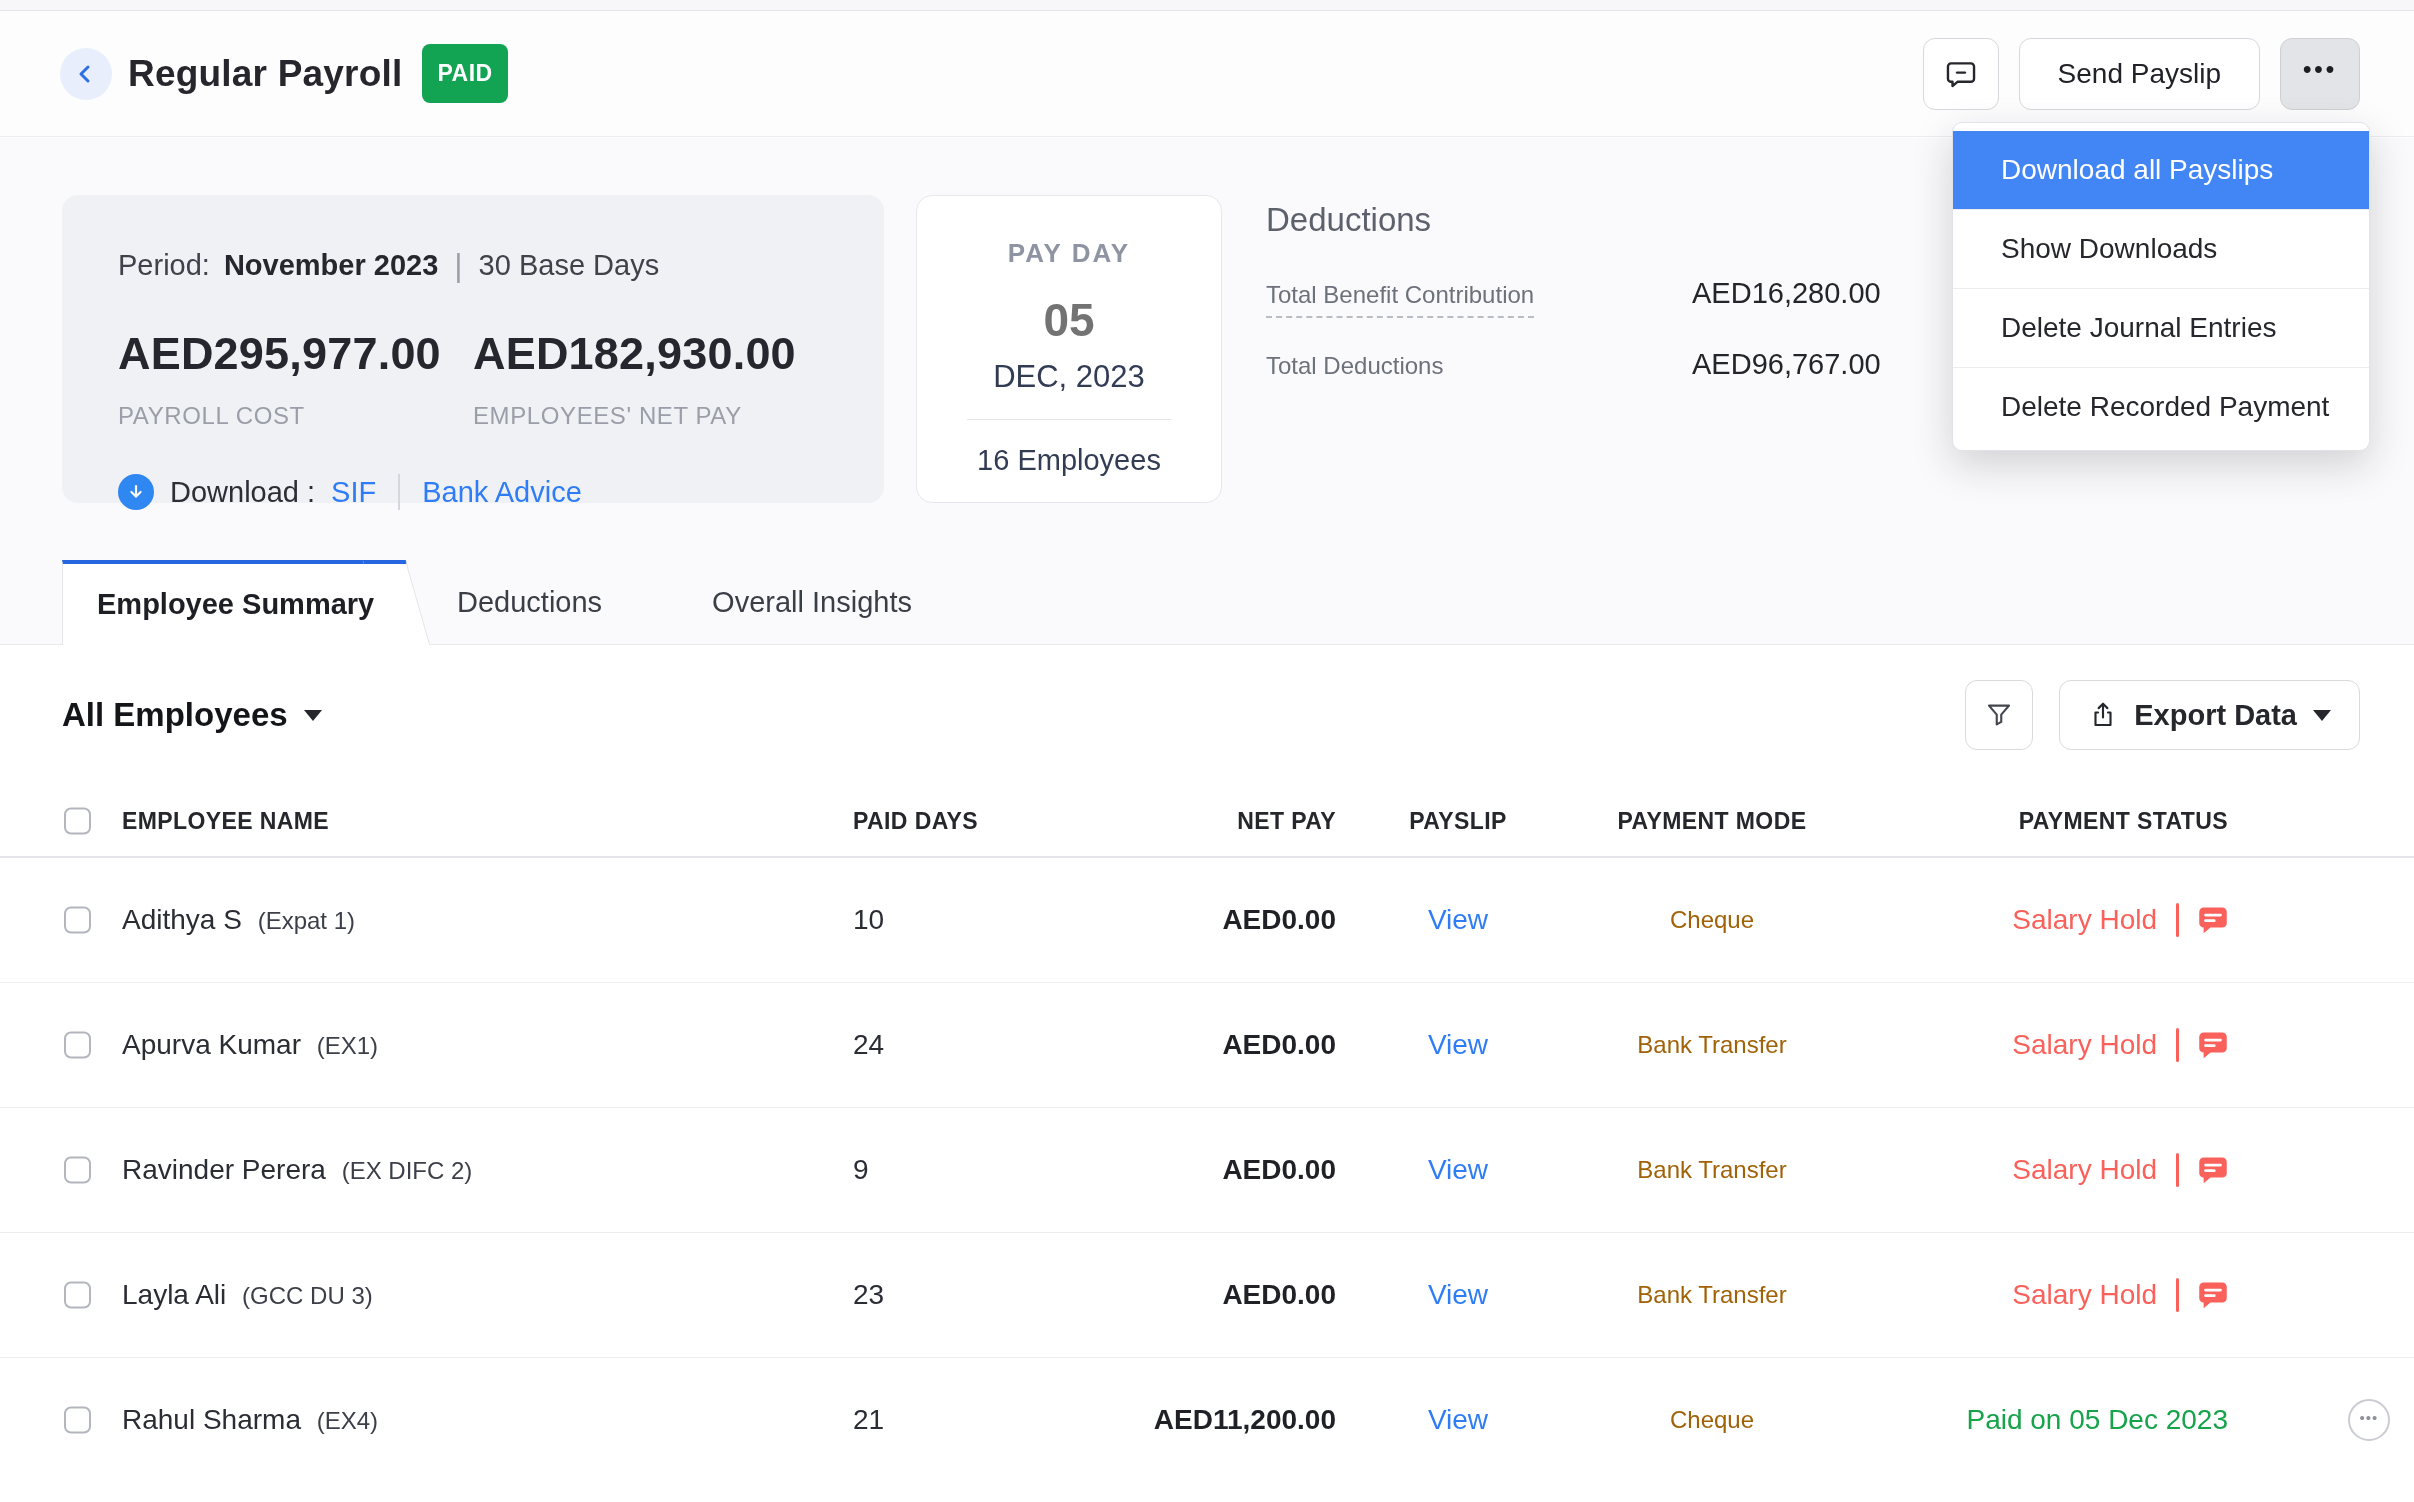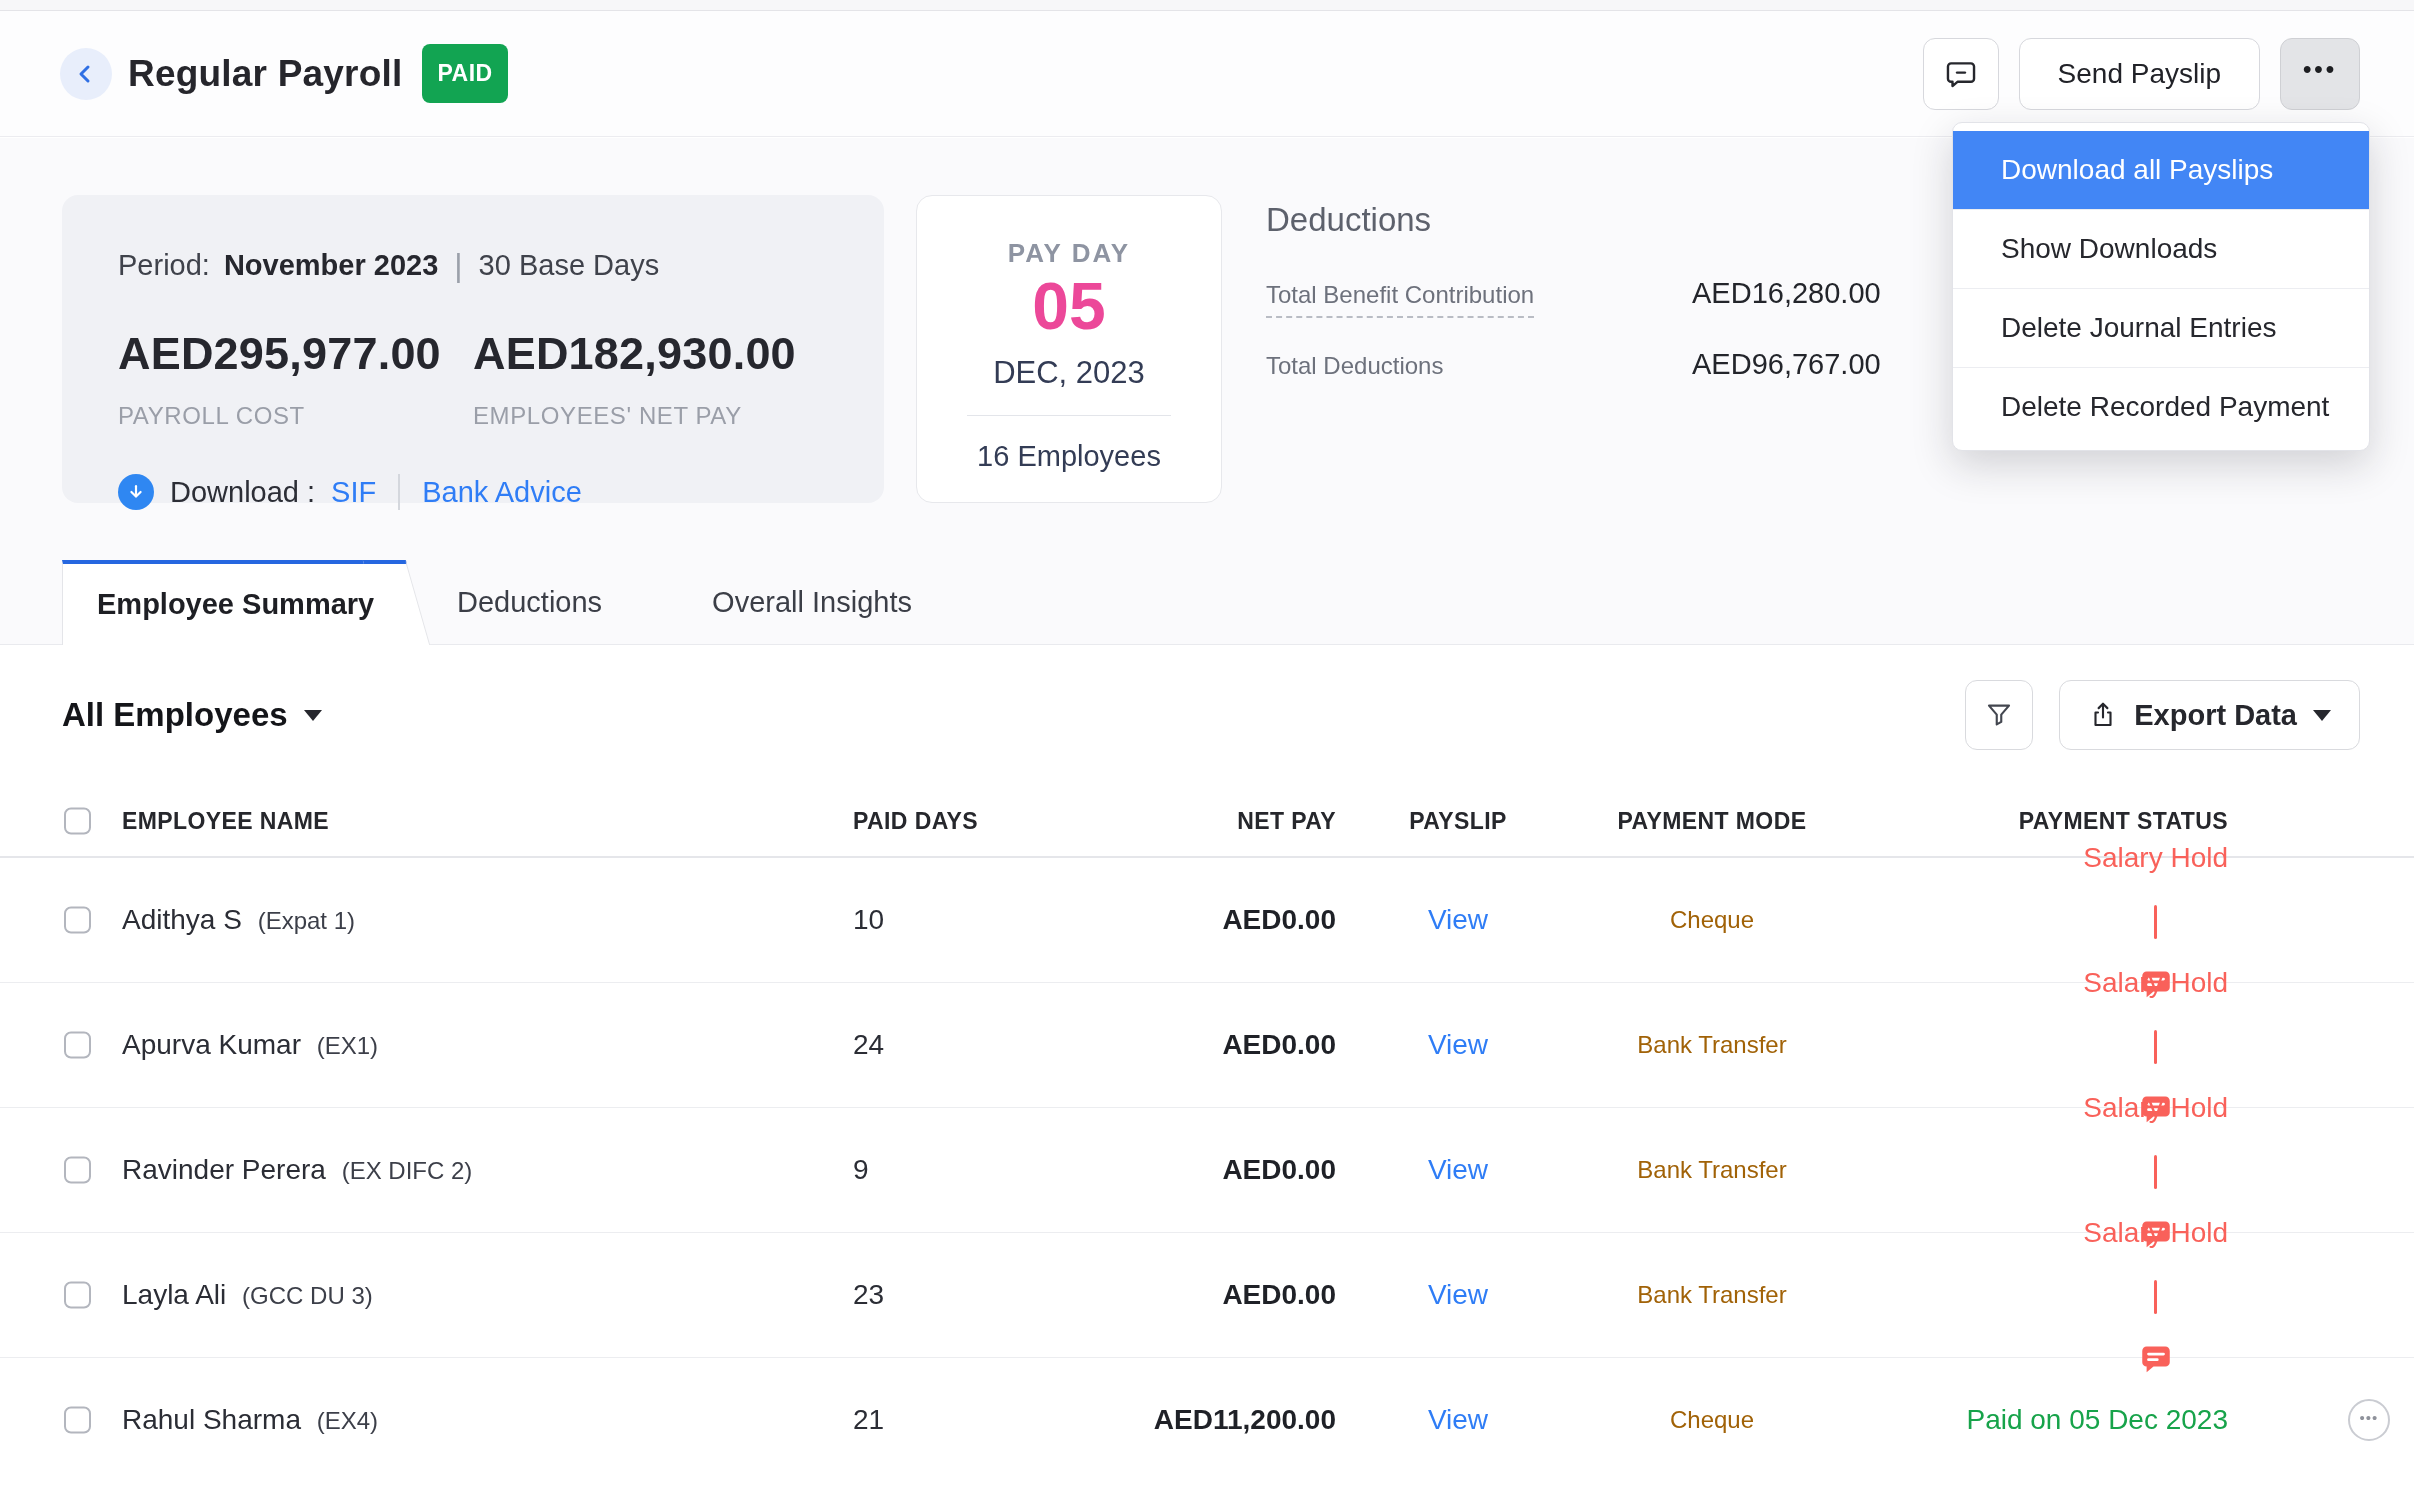--- a/index.html
+++ b/index.html
@@ -49,21 +49,21 @@
   .amount{font-size:45px;font-weight:600;color:#26272e;letter-spacing:.2px;}
   .amount-label{margin-top:22px;font-size:24px;color:#9a9ea8;letter-spacing:.6px;}
   .download-line{margin-top:44px;display:flex;align-items:center;gap:16px;font-size:29px;color:#2c2e36;}
   .dl-circle{width:36px;height:36px;border-radius:50%;background:#2f87f2;display:flex;align-items:center;justify-content:center;flex:0 0 auto;cursor:pointer;}
   .dl-link{color:#2f7df6;cursor:pointer;text-decoration:none;}
   .vsep{width:2px;height:36px;background:#d4d7dd;margin:0 6px;}
 
   .payday-card{width:306px;height:308px;margin-left:32px;background:#fff;border:1px solid #e7e8ec;
                border-radius:16px;text-align:center;box-sizing:border-box;padding-top:42px;flex:0 0 auto;}
   .payday-label{font-size:26px;font-weight:600;color:#8e94a2;letter-spacing:2px;}
-  .payday-day{font-size:66px;font-weight:600;color:#ec4899;margin-top:4px;line-height:1;}
+  .payday-day{font-size:46px;font-weight:600;color:#737373;margin-top:28px;line-height:1;}
   .payday-date{font-size:31px;color:#333c55;margin-top:16px;}
   .payday-div{width:204px;margin:24px auto 0;border-top:1px solid #e3e5ea;}
   .payday-emp{font-size:29px;color:#333c55;margin-top:24px;}
 
   .deductions-panel{margin-left:44px;padding-top:6px;width:660px;}
   .ded-title{font-size:33px;color:#5d616c;}
   .ded-row{display:flex;margin-top:38px;align-items:baseline;}
   .ded-label{width:426px;font-size:24px;color:#6d717c;flex:0 0 auto;}
   .ded-label.dashed span{border-bottom:2px dashed #b9bcc4;padding-bottom:8px;}
   .ded-value{font-size:29px;font-weight:500;color:#23252b;}
@@ -105,21 +105,21 @@
   .c-name .code{font-size:24px;color:#3c3f49;margin-left:8px;}
   .c-days{left:853px;font-size:28px;color:#2b2d35;}
   .c-netpay{right:1078px;text-align:right;font-size:28px;font-weight:700;color:#1f2127;}
   .c-payslip{left:1380px;width:156px;text-align:center;font-size:28px;}
   .c-mode{left:1592px;width:240px;text-align:center;font-size:24px;color:#a16207;}
   .c-status{right:186px;text-align:right;font-size:28px;}
   .c-more{right:24px;}
   .hcell{font-size:23px;font-weight:700;color:#26272c;letter-spacing:.4px;}
   .checkbox{display:block;width:27px;height:27px;border:2px solid #b3b6be;border-radius:7px;background:#fff;box-sizing:border-box;cursor:pointer;}
   .view-link{color:#2f7df6;cursor:pointer;}
-  .status-hold{display:flex;align-items:center;gap:31px;color:#f9615a;justify-content:flex-end;flex-direction:column;}
+  .status-hold{display:flex;align-items:center;gap:16px;color:#f9615a;justify-content:flex-end;}
   .hold-sep{width:3px;height:34px;background:#f9615a;border-radius:2px;margin:0 3px;}
   .status-paid{color:#17a34a;}
   .more-circle{width:42px;height:42px;border:2px solid #caccd2;border-radius:50%;background:#fff;color:#8f929b;
                display:flex;align-items:center;justify-content:center;font-size:15px;letter-spacing:1px;
                box-sizing:border-box;cursor:pointer;padding-bottom:6px;}
 </style>
 </head>
 <body>
 
 <div class="app">

